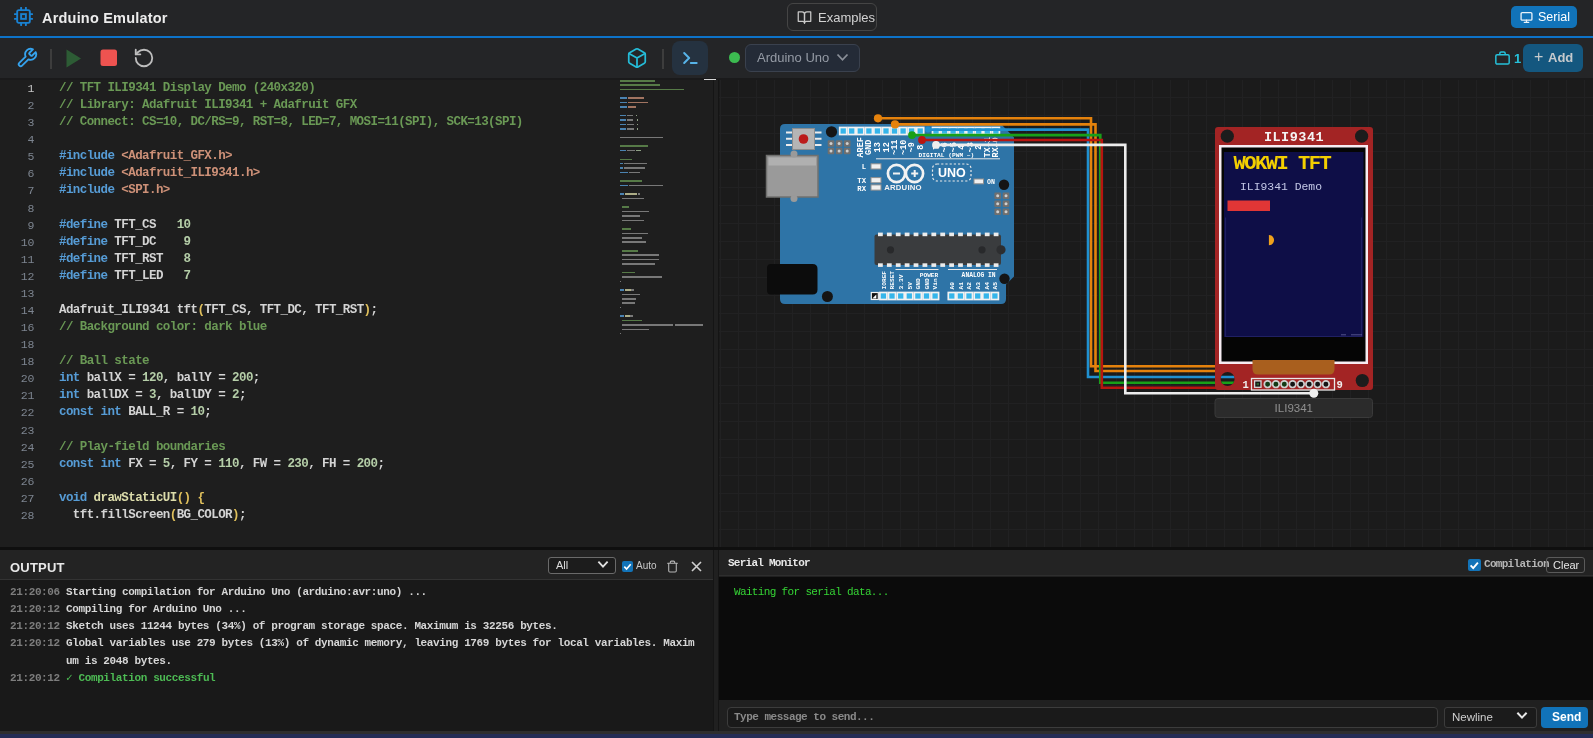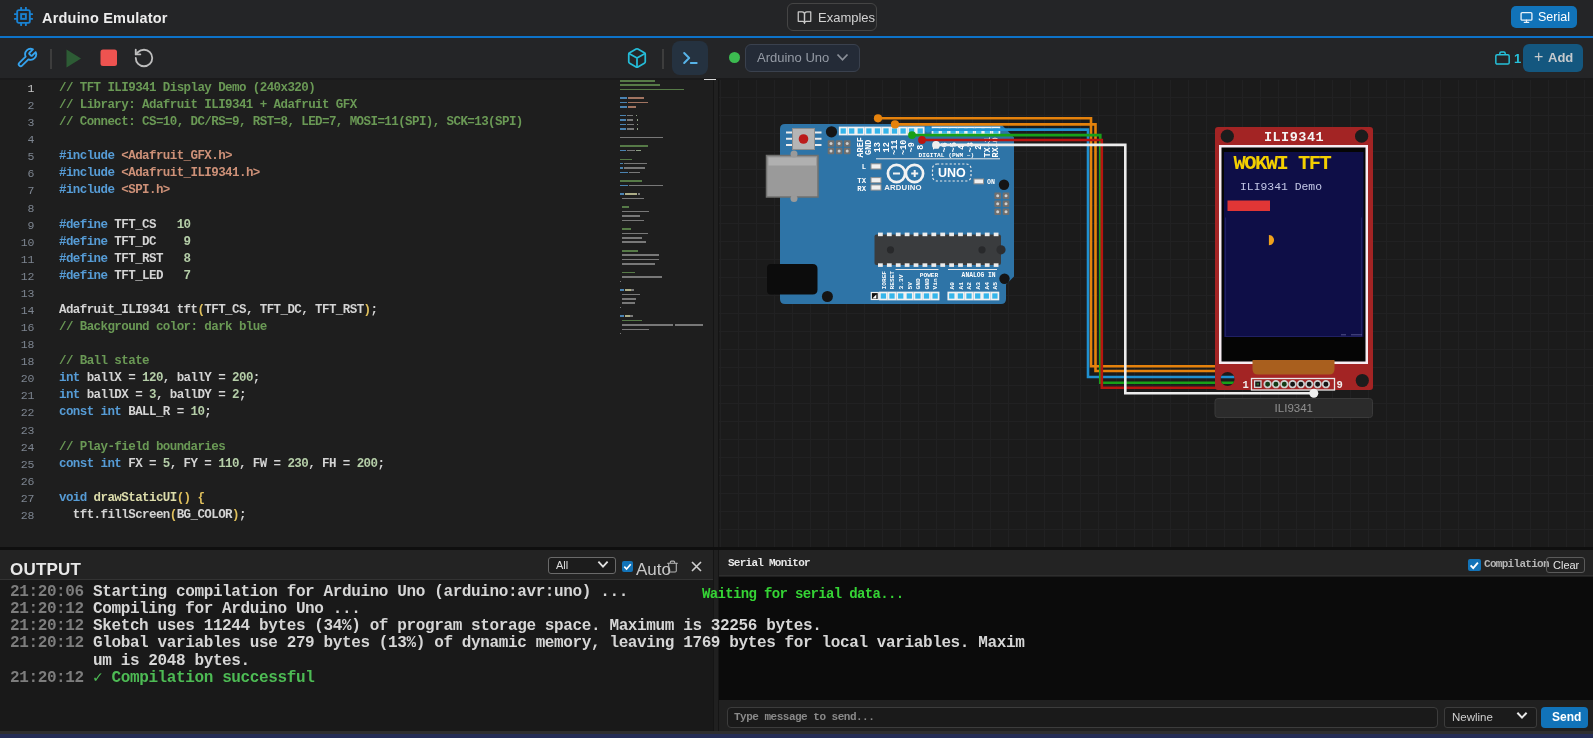--- a/index.html
+++ b/index.html
@@ -49,39 +49,39 @@
 #code .num{position:absolute;left:0;width:34px;text-align:right;color:#7d8590;
  font-weight:normal;font-size:11.5px;letter-spacing:-0.3px}
 #code .num.act{color:#c6c6c6}
 #code .tx{position:absolute;left:59px;top:0;white-space:pre}
 .c{color:#6a9955}.k{color:#569cd6}.s{color:#ce9178}.n{color:#b5cea8}
 .w{color:#d4d4d4}.g{color:#e0c05c}.f{color:#dcdcaa}
 #minimap{left:620px;top:79px;width:93px;height:270px}
 #minimap i{position:absolute;height:1.5px;display:block}
 #sbthumb{left:704px;top:78.6px;width:11.5px;height:1.8px;background:#d9d9d9}
 
-#out-t{left:10px;top:560px;font-size:17px;font-weight:bold;color:#e8e8e8;letter-spacing:.2px}
+#out-t{left:10px;top:560px;font-size:13px;font-weight:bold;color:#e8e8e8;letter-spacing:.2px}
 #sel-all{left:548px;top:557px;width:68px;height:17px;background:#1c1c1c;
  border:1px solid #6a6a6a;border-radius:3px}
 #sela-t{left:556px;top:559px;font-size:11px;color:#ddd}
-#auto-t{left:636px;top:559.5px;font-size:17px;color:#c8c8c8}
+#auto-t{left:636px;top:559.5px;font-size:10px;color:#c8c8c8}
 .cbx{background:#1273b8;border-radius:2px}
 #logs{left:10px;top:584px;font-family:"Liberation Mono",monospace;
- font-size:16px;font-weight:bold;letter-spacing:-0.38px;line-height:17.15px;white-space:pre;color:#d6d6d6}
+ font-size:11px;font-weight:bold;letter-spacing:-0.38px;line-height:17.15px;white-space:pre;color:#d6d6d6}
 #logs .t{color:#7d7d7d}
 #logs .ok{color:#4dbb54}
 
 #ser-t{left:728px;top:557px;font-family:"Liberation Mono",monospace;
  font-size:11px;font-weight:bold;letter-spacing:-0.75px;color:#e8e8e8}
 #asl-t{left:1484px;top:558px;font-family:"Liberation Mono",monospace;
  font-size:11px;font-weight:bold;letter-spacing:-0.7px;color:#b5b5b5}
 #btn-clear{left:1546px;top:556.5px;width:39px;height:16.5px;border:1px solid #5a5a5a;border-radius:3px}
 #clear-t{left:1553px;top:558.5px;font-size:11px;color:#e3e3e3}
-#wait-t{left:702px;top:586px;font-family:"Liberation Mono",monospace;
- font-size:14px;font-weight:bold;letter-spacing:-0.65px;color:#35d435}
+#wait-t{left:734px;top:586px;font-family:"Liberation Mono",monospace;
+ font-size:11px;font-weight:normal;letter-spacing:-0.65px;color:#35d435}
 #inp{left:727px;top:706.5px;width:711px;height:21px;background:#1a1a1a;
  border:1px solid #3c3c3c;border-radius:4px}
 #inp-t{left:734px;top:711px;font-family:"Liberation Mono",monospace;
  font-size:11px;font-weight:bold;letter-spacing:-0.5px;color:#8a8a8a}
 #sel-nl{left:1443.5px;top:706.5px;width:93px;height:21px;background:#1b1b1b;
  border:1px solid #3c3c3c;border-radius:3px}
 #nl-t{left:1452px;top:710.5px;font-size:11.5px;color:#cfcfcf}
 #btn-send{left:1541px;top:706.5px;width:46.5px;height:21px;background:#1173b9;border-radius:4px}
 #send-t{left:1552px;top:710px;font-size:12px;font-weight:bold;color:#fff}
 svg{display:block}

